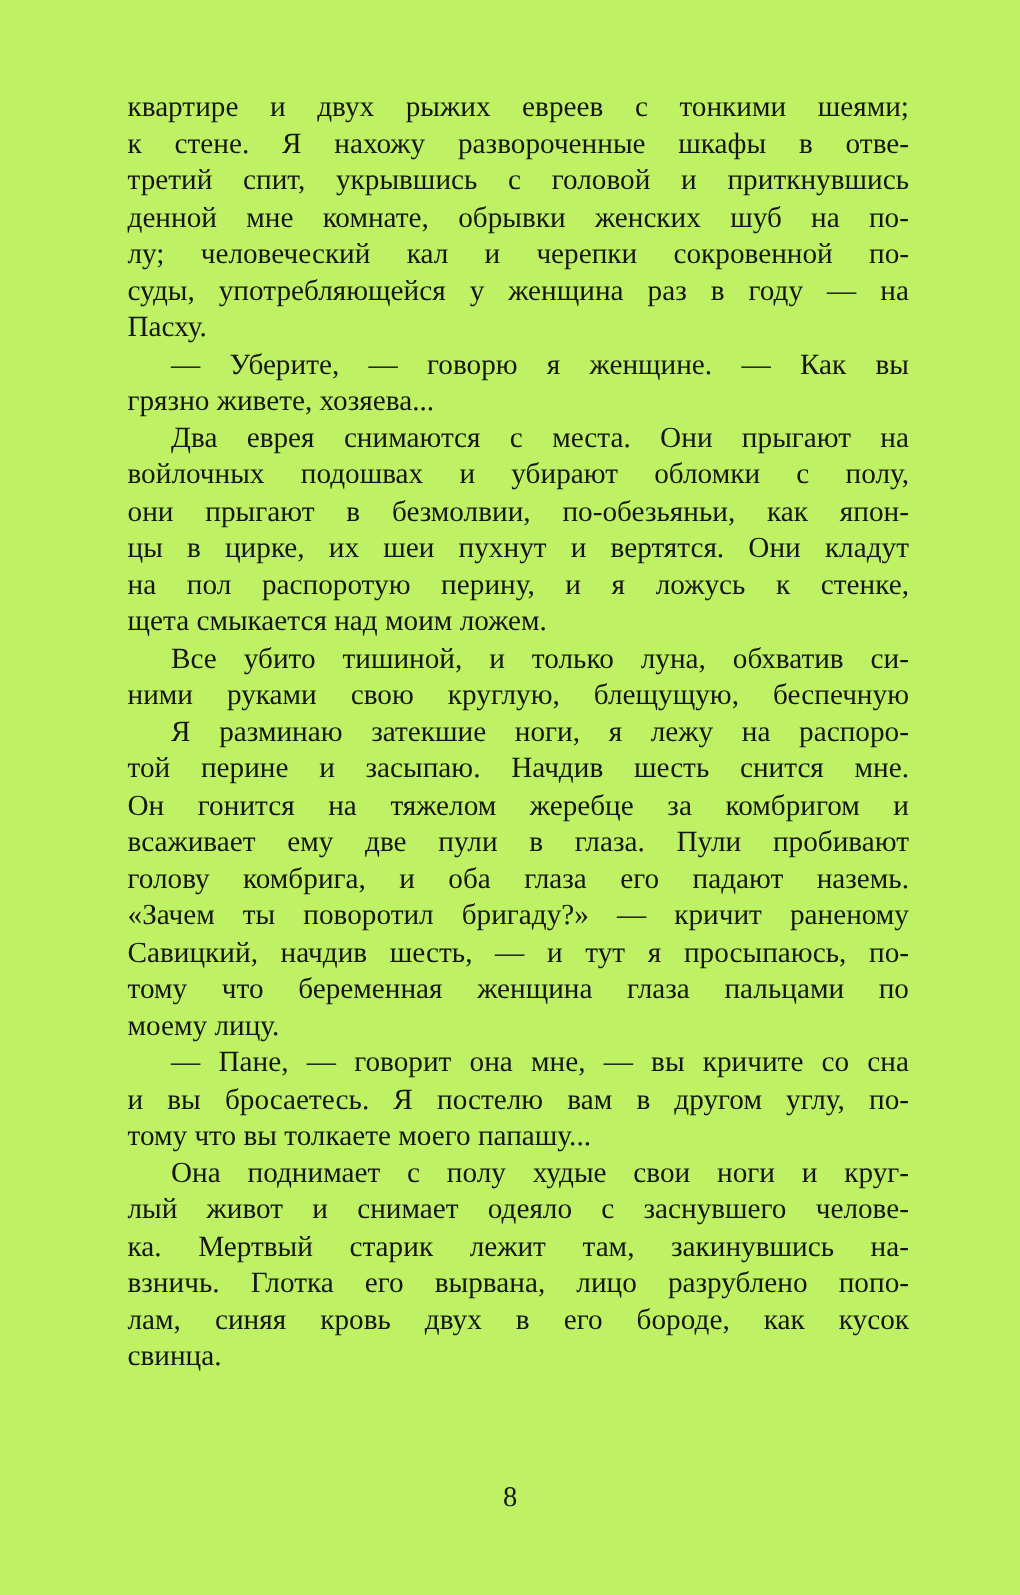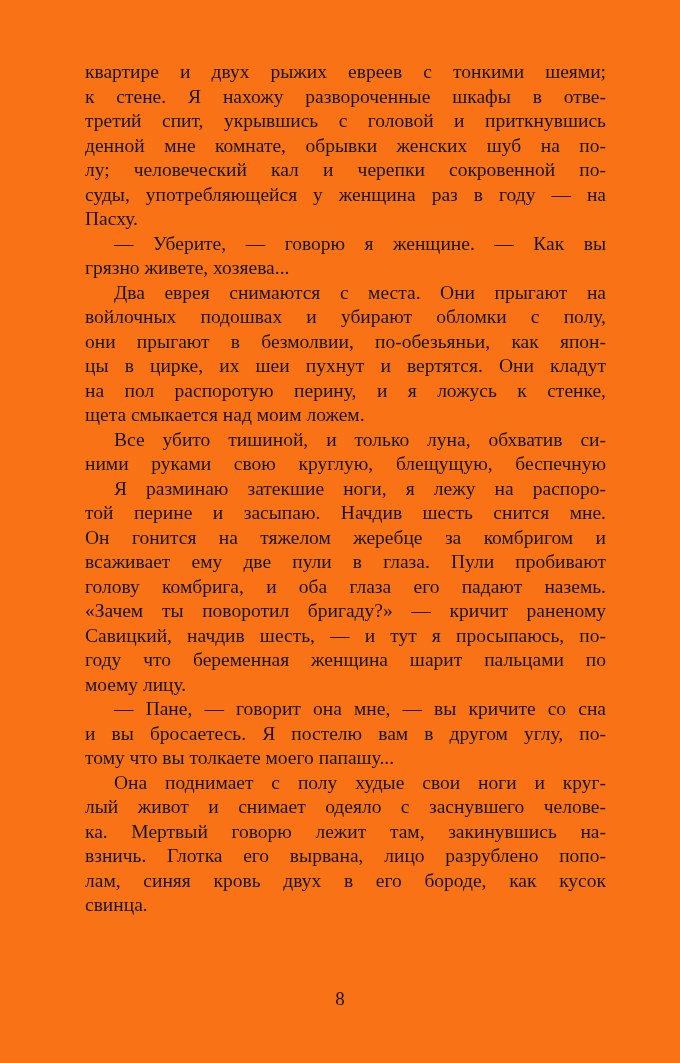--- a/index.html
+++ b/index.html
@@ -8,21 +8,21 @@
     height: 1063px;
     background: #ffffff;
     font-family: "Liberation Serif", serif;
     color: #161616;
     overflow: hidden;
   }
   .book-page {
     position: relative;
     width: 680px;
     height: 1063px;
-    background: #f97316;
+    background: #bef264;
   }
   .text-block {
     position: absolute;
     left: 85px;
     top: 60px;
     width: 521px;
     font-size: 19.5px;
     line-height: 24.5px;
   }
   .line {
@@ -67,26 +67,26 @@
       <div class="line last">щета смыкается над моим ложем.</div>
       <div class="line indent">Все убито тишиной, и только луна, обхватив си-</div>
       <div class="line">ними руками свою круглую, блещущую, беспечную</div>
       <div class="line indent">Я разминаю затекшие ноги, я лежу на распоро-</div>
       <div class="line">той перине и засыпаю. Начдив шесть снится мне.</div>
       <div class="line">Он гонится на тяжелом жеребце за комбригом и</div>
       <div class="line">всаживает ему две пули в глаза. Пули пробивают</div>
       <div class="line">голову комбрига, и оба глаза его падают наземь.</div>
       <div class="line">«Зачем ты поворотил бригаду?» — кричит раненому</div>
       <div class="line">Савицкий, начдив шесть, — и тут я просыпаюсь, по-</div>
-      <div class="line">году что беременная женщина шарит пальцами по</div>
+      <div class="line">тому что беременная женщина глаза пальцами по</div>
       <div class="line last">моему лицу.</div>
       <div class="line indent">— Пане, — говорит она мне, — вы кричите со сна</div>
       <div class="line">и вы бросаетесь. Я постелю вам в другом углу, по-</div>
       <div class="line last">тому что вы толкаете моего папашу...</div>
       <div class="line indent">Она поднимает с полу худые свои ноги и круг-</div>
       <div class="line">лый живот и снимает одеяло с заснувшего челове-</div>
-      <div class="line">ка. Мертвый говорю лежит там, закинувшись на-</div>
+      <div class="line">ка. Мертвый старик лежит там, закинувшись на-</div>
       <div class="line">взничь. Глотка его вырвана, лицо разрублено попо-</div>
       <div class="line">лам, синяя кровь двух в его бороде, как кусок</div>
       <div class="line last">свинца.</div>
     </div>
   <div class="page-number">8</div>
 </div>
 
 </body></html>

